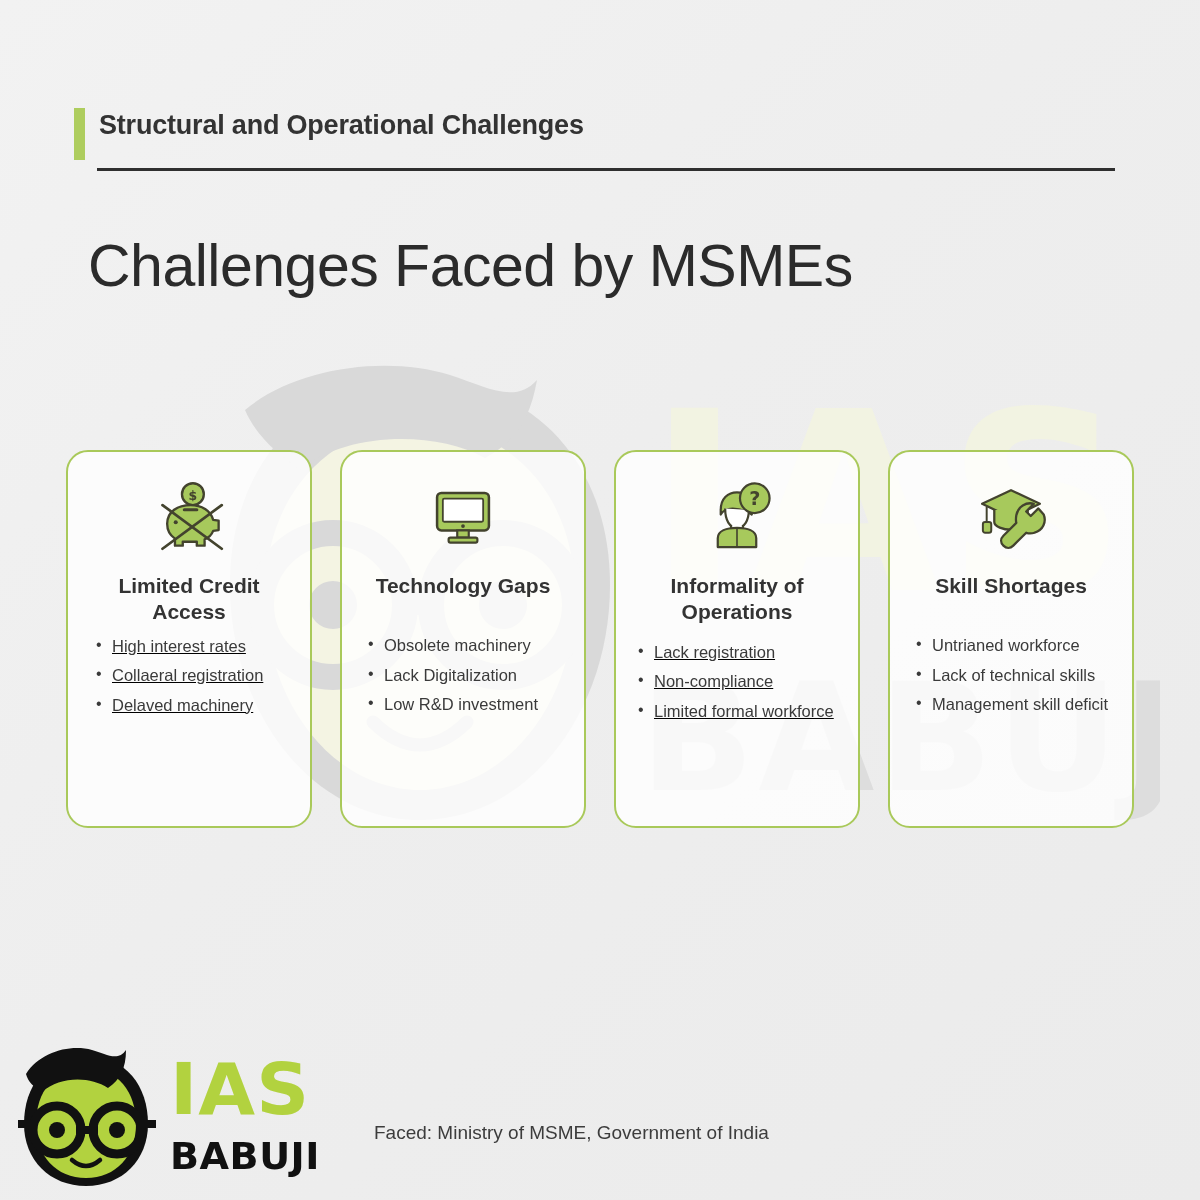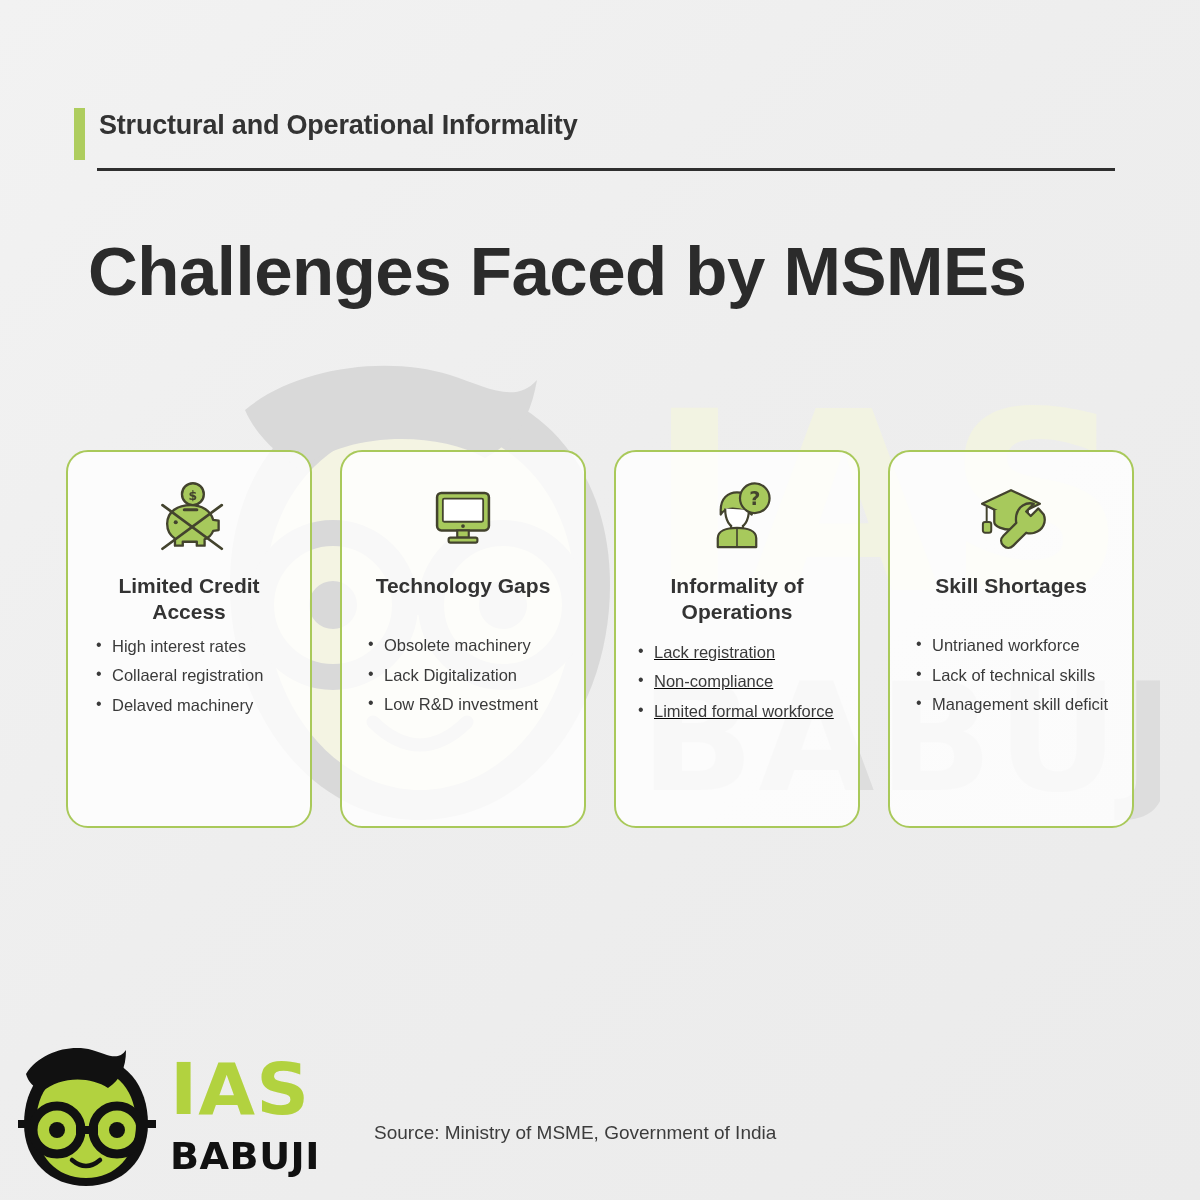--- a/index.html
+++ b/index.html
@@ -65,22 +65,22 @@
     position: absolute;
     left: 23px; top: 64px;
     width: 1018px; height: 3px;
     background: #2f2f2f;
   }
 
   
   .main-title {
     position: absolute;
     left: 88px; top: 232px;
-    font-size: 69px;
-    font-weight: bold;
+    font-size: 59px;
+    font-weight: normal;
     color: #2b2b2b;
     letter-spacing: -0.5px;
     white-space: nowrap;
     text-align: right;
   }
 
   
   .cards {
     position: absolute;
     left: 66px; top: 450px;
@@ -137,21 +137,21 @@
   .card-bullets li::before {
     content: "•";
     position: absolute;
     left: 2px; top: -1px;
     color: #3a3a3a;
     font-size: 16px;
   }
   .card-2 .card-bullets,
   .card-4 .card-bullets { padding-left: 12px; }
   .card-3 .card-bullets { padding-left: 8px; }
-  .card-1 .card-bullets { padding-left: 14px; }
+  .card-1 .card-bullets { padding-left: 14px; text-decoration: underline; }
 
   
   .card-2 .card-bullets { margin-top: 38px; }
   .card-4 .card-bullets { margin-top: 38px; }
   .card-1 .card-bullets { margin-top: 10px; }
   .card-3 .card-bullets { margin-top: 18px; text-decoration: underline; }
 
   
   .footer-logo {
     position: absolute;
@@ -215,21 +215,21 @@
       <path d="M188 372 Q235 418 282 372" fill="none" stroke="#d9d9d9" stroke-width="13" stroke-linecap="round"></path>
     </svg>
     <svg class="wm-text" viewBox="0 0 520 510">
       <text x="8" y="250" font-family="DejaVu Sans, sans-serif" font-size="250" font-weight="bold" fill="#f2f3e2" letter-spacing="6">IAS</text>
       <text x="0" y="450" font-family="DejaVu Sans, sans-serif" font-size="150" font-weight="bold" fill="#dddddd" letter-spacing="4">BABUJI</text>
     </svg>
   </div>
 
   <div class="kicker">
     <div class="kicker-bar"></div>
-    <div class="kicker-text">Structural and Operational Informality</div>
+    <div class="kicker-text">Structural and Operational Challenges</div>
     <div class="kicker-rule"></div>
   </div>
 
   <div class="main-title">Challenges Faced by MSMEs</div>
 
   <div class="cards">
 
     <div class="card card-1">
       <div class="card-inner">
         <div class="card-icon">
@@ -327,15 +327,15 @@
       <rect x="6" y="78" width="16" height="8" fill="#111111"></rect>
       <rect x="128" y="78" width="16" height="8" fill="#111111"></rect>
       <circle cx="45" cy="88" r="8" fill="#111111"></circle>
       <circle cx="105" cy="88" r="8" fill="#111111"></circle>
       <path d="M60 118 Q74 130 88 118" fill="none" stroke="#111111" stroke-width="4.5" stroke-linecap="round"></path>
     </svg>
     <div class="logo-ias">IAS</div>
     <div class="logo-babuji">BABUJI</div>
   </div>
 
-  <div class="source-note">Source: Ministry of MSME, Government of India</div>
+  <div class="source-note">Faced: Ministry of MSME, Government of India</div>
 
 </div>
 
 </body></html>

